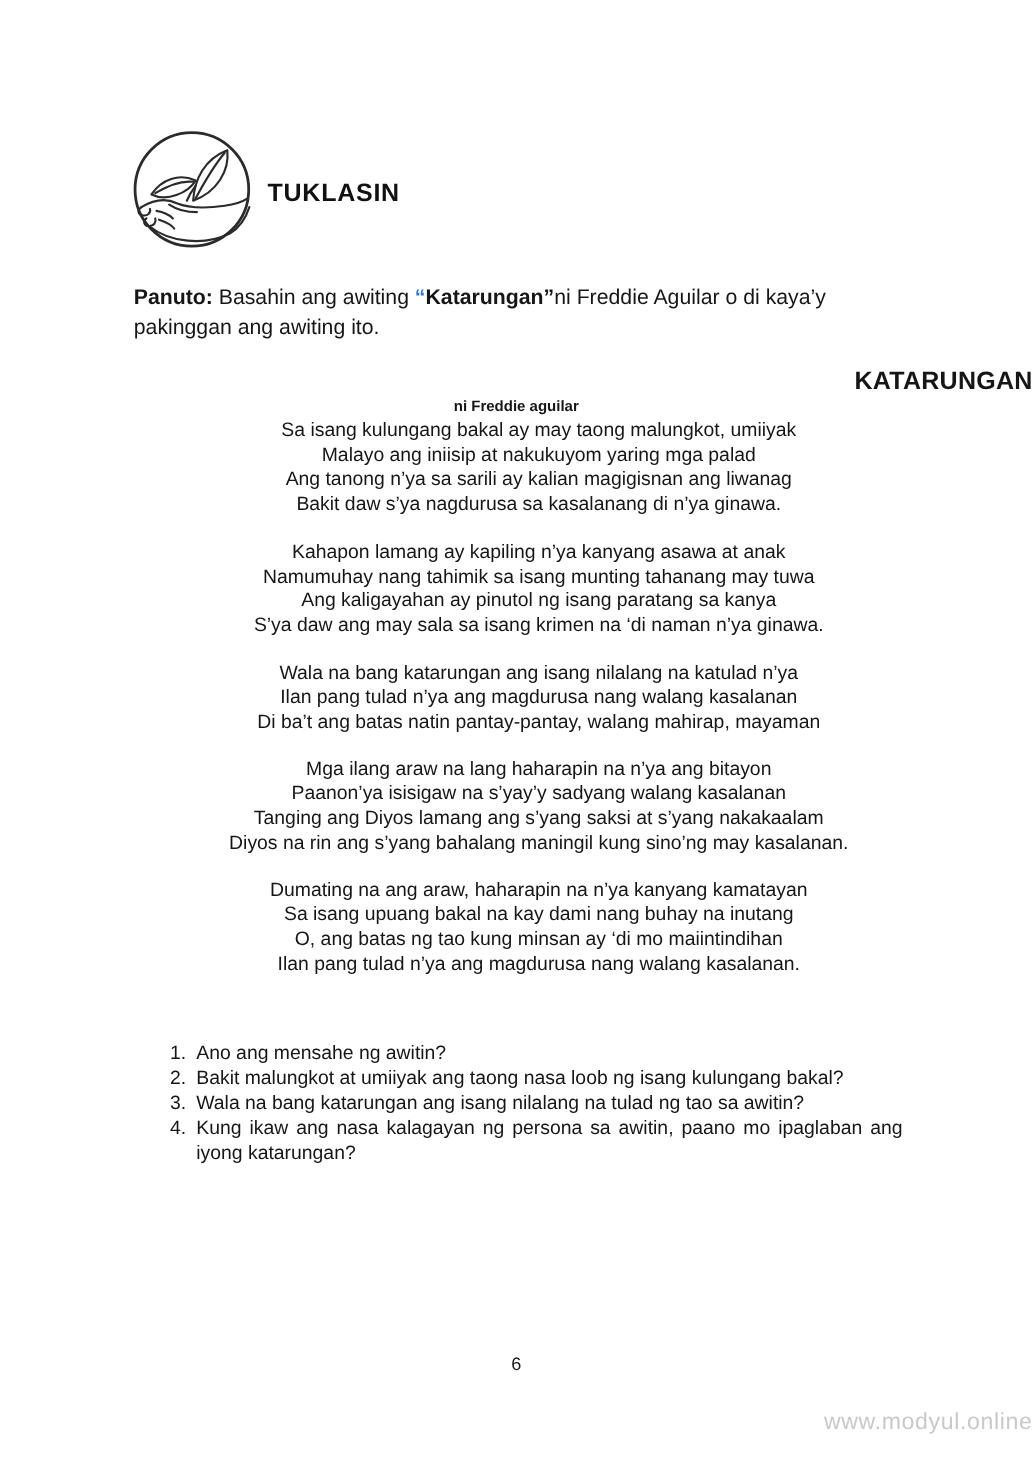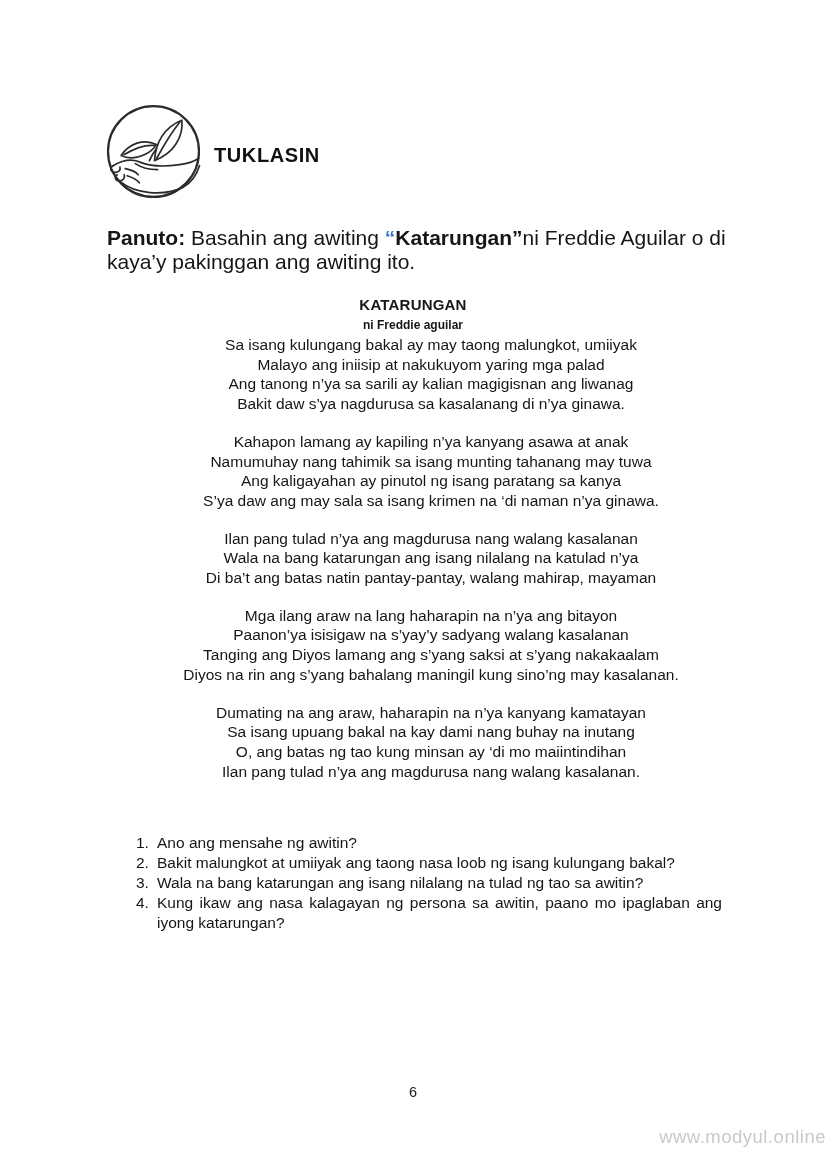--- a/index.html
+++ b/index.html
@@ -19,30 +19,30 @@
     width:97px; height:97px;
   }
   .logo svg { width:100%; height:100%; }
   .header-title {
     position:absolute; left:214px; top:144px;
     font-size:20px; font-weight:bold; letter-spacing:0.6px;
     color:#111;
   }
   .instructions {
     position:absolute; left:107px; top:226px; width:624px;
-    font-size:21px; line-height:24px; color:#161616;
+    font-size:17px; line-height:24px; color:#161616;
   }
   .instructions .bold { font-weight:bold; }
   .blue-quote { font-weight:bold; }
   .song {
     position:absolute; left:0; top:295px; width:826px;
     text-align:center; font-size:15.5px; line-height:19.7px;
     color:#161616;
   }
-  .song-title { font-weight:bold; font-size:15px; letter-spacing:0.2px; line-height:20px; }
+  .song-title { font-weight:bold; font-size:20px; letter-spacing:0.2px; line-height:20px;text-align:right; }
   .song-author { font-weight:bold; font-size:12px; line-height:20px; }
   .stanza { margin-bottom:18px;padding-left:36px; }
   .stanza:last-child { margin-bottom:0; }
   .questions {
     position:absolute; left:136px; top:833px; width:586px;
     font-size:15.5px; line-height:19.9px; color:#161616;
     list-style:none;
   }
   .questions li {
     position:relative; padding-left:21px; text-align:justify;
@@ -101,22 +101,22 @@
     </div>
 
     <div class="stanza">
       <div class="verse-line">Kahapon lamang ay kapiling n’ya kanyang asawa at anak</div>
       <div class="verse-line">Namumuhay nang tahimik sa isang munting tahanang may tuwa</div>
       <div class="verse-line">Ang kaligayahan ay pinutol ng isang paratang sa kanya</div>
       <div class="verse-line">S’ya daw ang may sala sa isang krimen na ‘di naman n’ya ginawa.</div>
     </div>
 
     <div class="stanza">
+      <div class="verse-line">Wala na bang katarungan ang isang nilalang na katulad n’ya</div>
       <div class="verse-line">Ilan pang tulad n’ya ang magdurusa nang walang kasalanan</div>
-      <div class="verse-line">Wala na bang katarungan ang isang nilalang na katulad n’ya</div>
       <div class="verse-line">Di ba’t ang batas natin pantay-pantay, walang mahirap, mayaman</div>
     </div>
 
     <div class="stanza">
       <div class="verse-line">Mga ilang araw na lang haharapin na n’ya ang bitayon</div>
       <div class="verse-line">Paanon’ya isisigaw na s’yay’y sadyang walang kasalanan</div>
       <div class="verse-line">Tanging ang Diyos lamang ang s’yang saksi at s’yang nakakaalam</div>
       <div class="verse-line">Diyos na rin ang s’yang bahalang maningil kung sino’ng may kasalanan.</div>
     </div>
 

